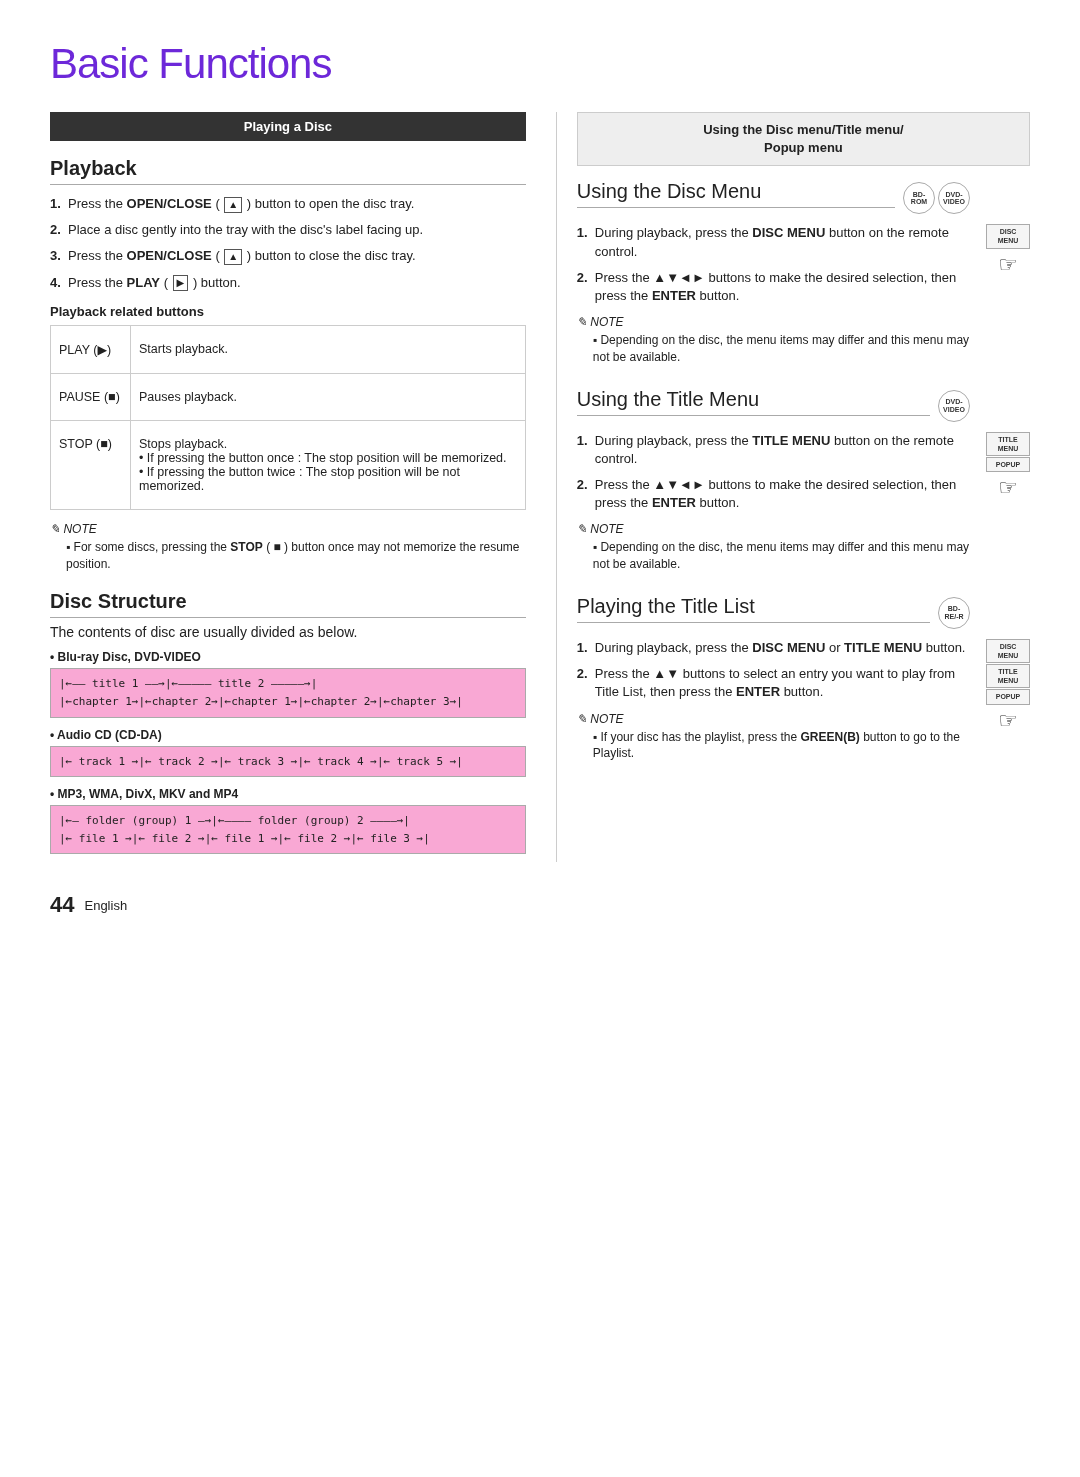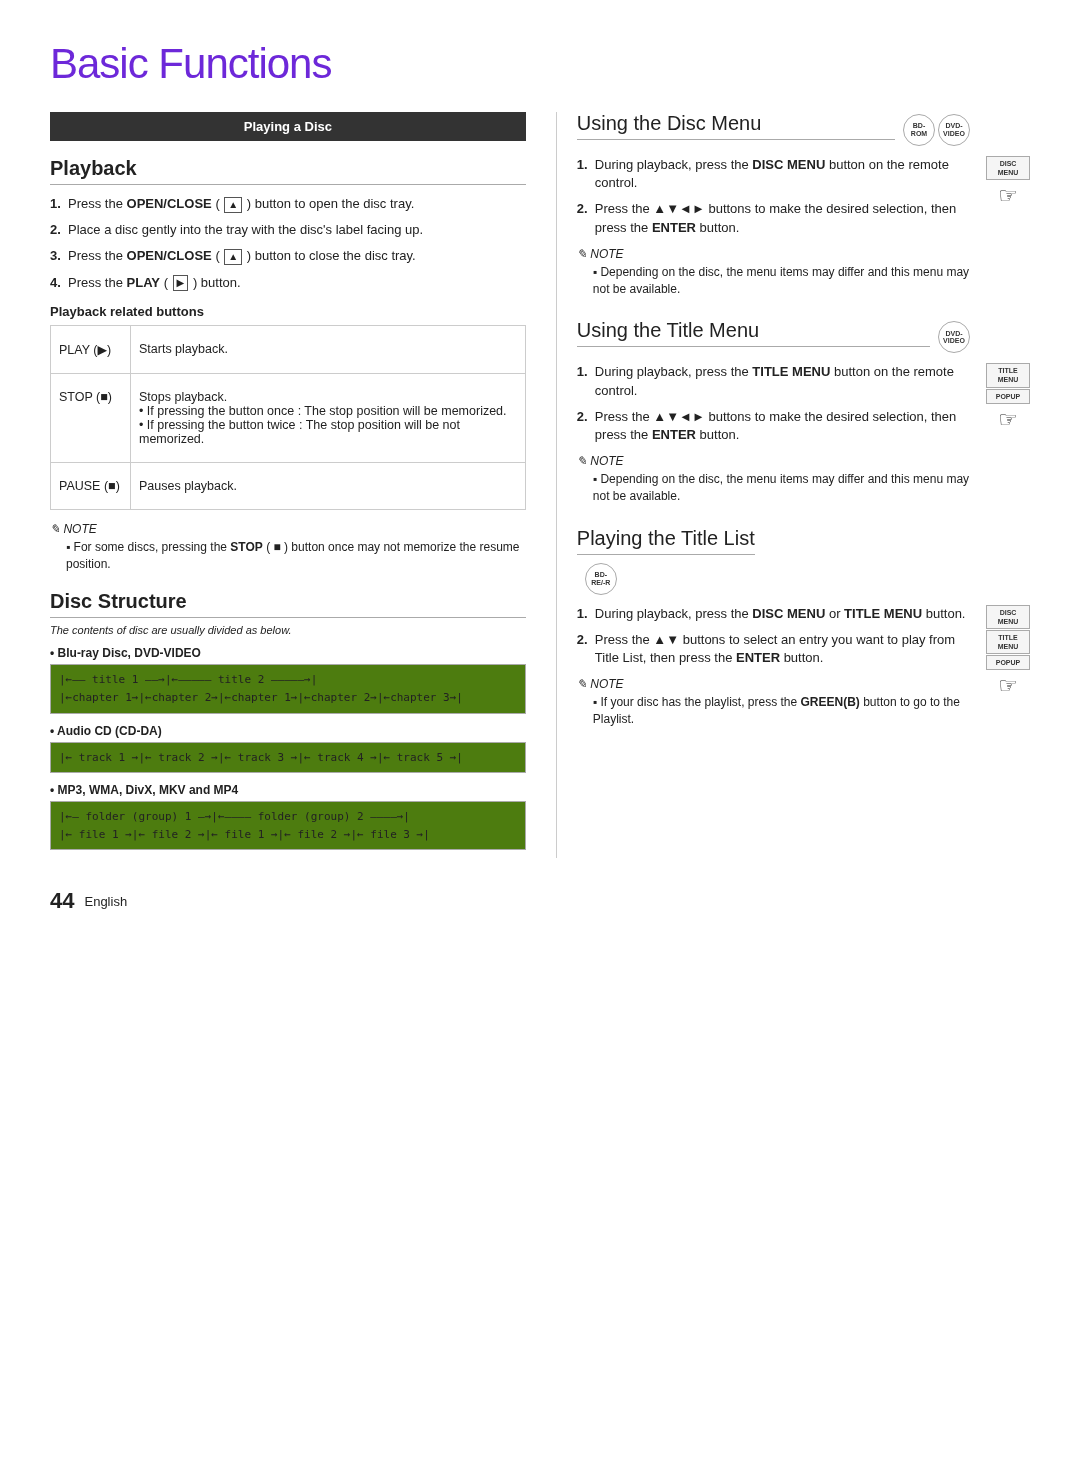--- a/index.html
+++ b/index.html
@@ -113,39 +113,38 @@
       line-height: 1.4;
       margin-bottom: 3px;
     }
     .note-item::before {
       content: "▪ ";
     }
     .disc-structure-section {
       margin-top: 18px;
     }
     .disc-desc {
-      font-size: 11px;
-      font-style: italic;
+      font-size: 14px;
     }
     .disc-bullet {
       font-weight: bold;
       font-size: 12px;
       margin: 10px 0 4px 0;
     }
     .disc-bullet::before {
       content: "• ";
     }
     .diagram-box {
       border: 1px solid #aaa;
       padding: 6px 8px;
       margin-bottom: 8px;
       font-size: 11px;
       font-family: monospace;
       line-height: 1.6;
-      background: #4d7c0f;
+      background: #f9a8d4;
     }
     .right-subsection {
       margin-bottom: 22px;
       position: relative;
     }
     .right-subsection-title {
       font-size: 20px;
       font-weight: normal;
       color: #222;
       margin-bottom: 6px;
@@ -241,31 +240,31 @@
 
         <div class="subheading">Playback related buttons</div>
 
         <table class="playback-table">
           <tbody>
             <tr>
               <td>PLAY (▶)</td>
               <td>Starts playback.</td>
             </tr>
             <tr>
+              <td>PAUSE (■)</td>
+              <td>Pauses playback.</td>
+            </tr>
+            <tr>
               <td>STOP (■)</td>
               <td>
                 Stops playback.<br>
                 • If pressing the button once : The stop position will be memorized.<br>
                 • If pressing the button twice : The stop position will be not memorized.
               </td>
             </tr>
-            <tr>
-              <td>PAUSE (■)</td>
-              <td>Pauses playback.</td>
-            </tr>
           </tbody>
         </table>
 
         <div class="note-section">
           <div class="note-label">NOTE</div>
           <div class="note-item">
             For some discs, pressing the <b>STOP</b> ( ■ ) button once may not memorize the resume position.
           </div>
         </div>
       </div>
@@ -289,20 +288,24 @@
         <div class="diagram-box">
           |←— folder (group) 1 —→|←———— folder (group) 2 ————→|<br>
           |← file 1 →|← file 2 →|← file 1 →|← file 2 →|← file 3 →|
         </div>
       </div>
 
     </div>
 
     <div class="right-col">
 
+      <div class="right-section-header">
+        <span>Using the Disc menu/Title menu/</span><br>
+        <span>Popup menu</span>
+      </div>
 
       <div class="right-subsection" style="padding-right: 60px;">
         <div style="display:flex; justify-content:space-between; align-items:flex-start;">
           <div class="right-subsection-title" style="flex:1;">Using the Disc Menu</div>
           <div style="display:flex; gap:3px; margin-left:8px; margin-top:2px;">
             <div class="badge">BD-<br>ROM</div>
             <div class="badge">DVD-<br>VIDEO</div>
           </div>
         </div>
         <div style="position:relative;">
@@ -355,21 +358,21 @@
           <div class="note-section">
             <div class="note-label">NOTE</div>
             <div class="note-item">
               Depending on the disc, the menu items may differ and this menu may not be available.
             </div>
           </div>
         </div>
       </div>
 
       <div class="right-subsection" style="padding-right: 60px;">
-        <div style="display:flex; justify-content:space-between; align-items:flex-start;flex-direction:column;">
+        <div style="display:flex; justify-content:space-between; align-items:flex-start;">
           <div class="right-subsection-title" style="flex:1;">Playing the Title List</div>
           <div style="display:flex; gap:3px; margin-left:8px; margin-top:2px;">
             <div class="badge">BD-<br>RE/-R</div>
           </div>
         </div>
         <div style="position:relative;">
           <div style="position:absolute; right:-60px; top:0; display:flex; flex-direction:column; align-items:center; gap:1px;">
             <div class="side-badge">DISC MENU</div>
             <div class="side-badge">TITLE MENU</div>
             <div class="side-badge">POPUP</div>

